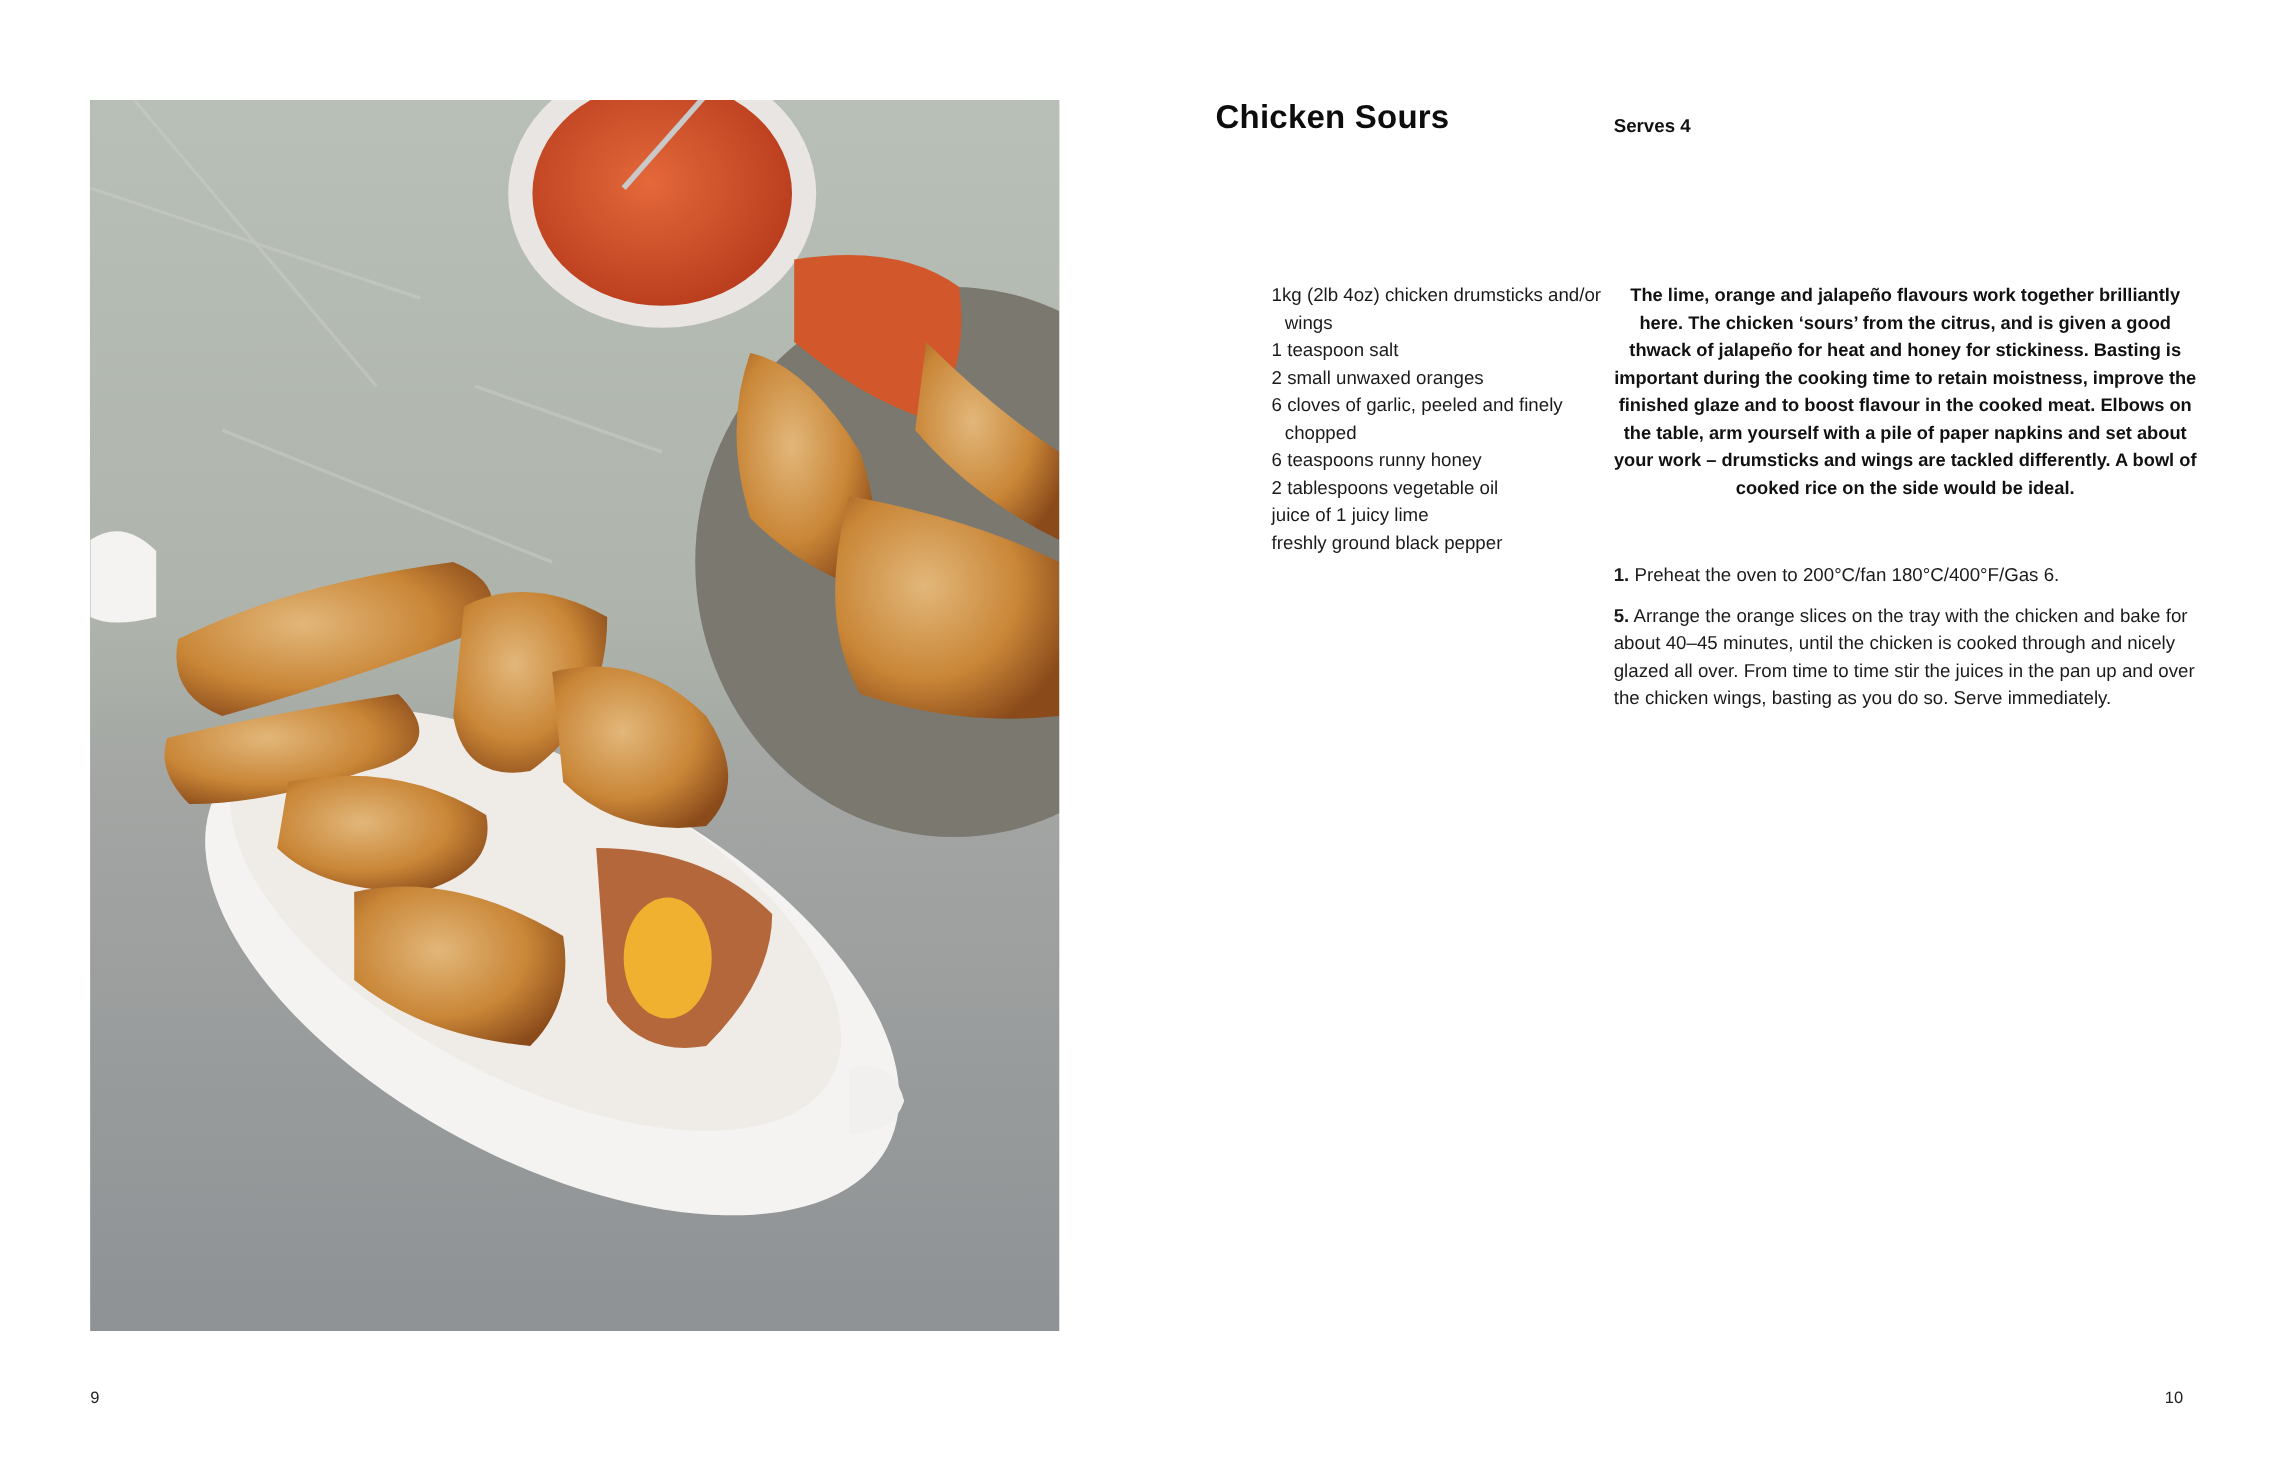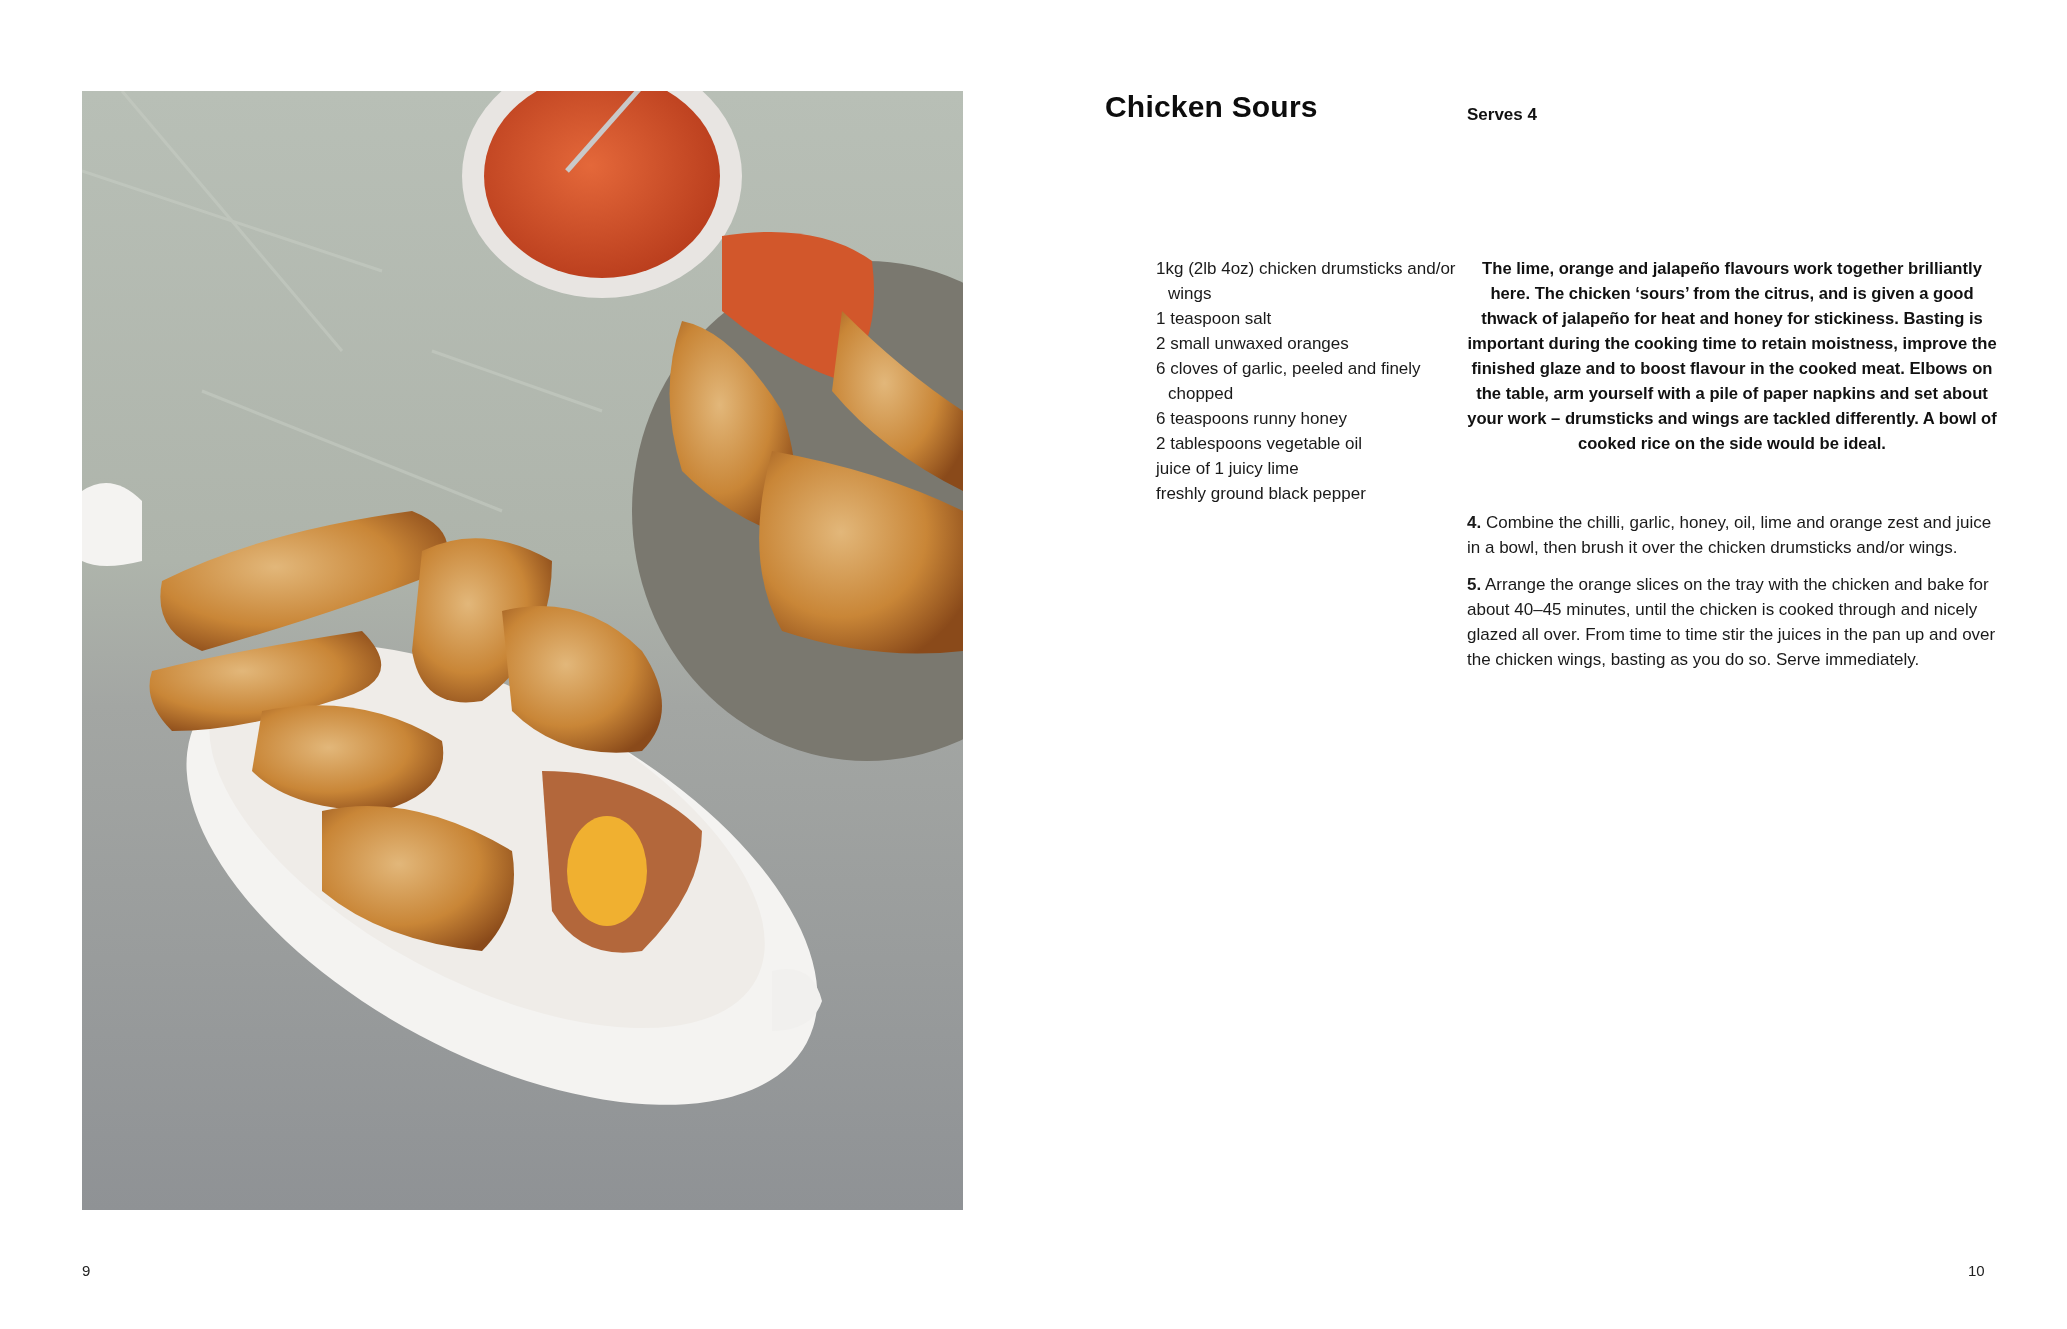--- a/index.html
+++ b/index.html
@@ -94,17 +94,17 @@
   <li>6 cloves of garlic, peeled and finely chopped</li>
   <li>6 teaspoons runny honey</li>
   <li>2 tablespoons vegetable oil</li>
   <li>juice of 1 juicy lime</li>
   <li>freshly ground black pepper</li>
 </ul>
 
 <p class="intro">The lime, orange and jalapeño flavours work together brilliantly here. The chicken ‘sours’ from the citrus, and is given a good thwack of jalapeño for heat and honey for stickiness. Basting is important during the cooking time to retain moistness, improve the finished glaze and to boost flavour in the cooked meat. Elbows on the table, arm yourself with a pile of paper napkins and set about your work – drumsticks and wings are tackled differently. A bowl of cooked rice on the side would be ideal.</p>
 
 <ol class="method">
-  <li><span class="num">4.</span> <span>Combine the chilli, garlic, honey, oil, lime and orange zest and juice in a bowl, then brush it over the chicken drumsticks and/or wings.</span></li>
+  <li><span class="num">1.</span> <span>Preheat the oven to 200°C/fan 180°C/400°F/Gas 6.</span></li>
   <li><span class="num">5.</span> <span>Arrange the orange slices on the tray with the chicken and bake for about 40–45 minutes, until the chicken is cooked through and nicely glazed all over. From time to time stir the juices in the pan up and over the chicken wings, basting as you do so. Serve immediately.</span></li>
 </ol>
 
 <div class="page-num right">10</div>
 
 </body></html>

